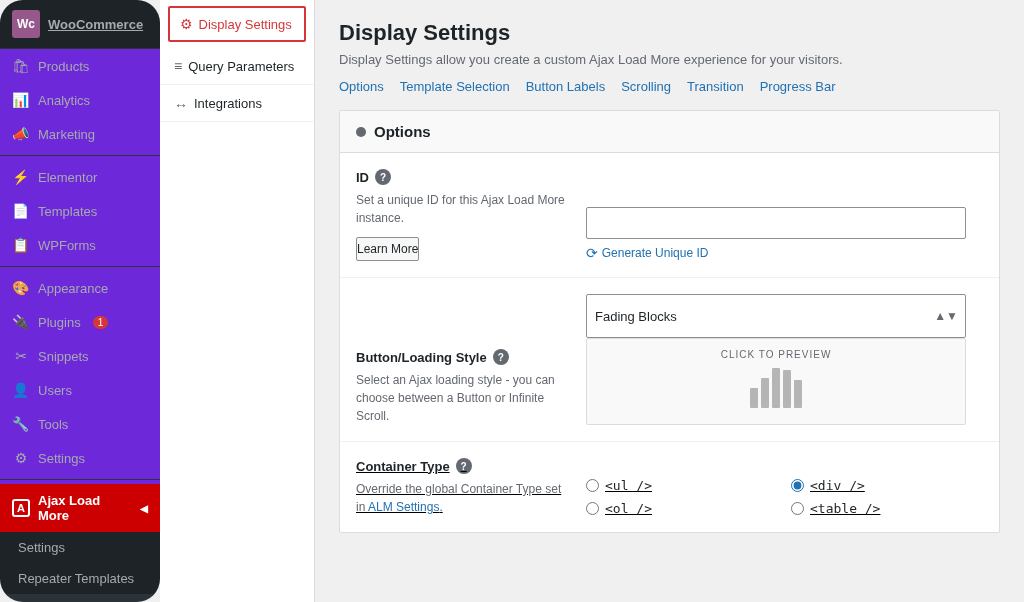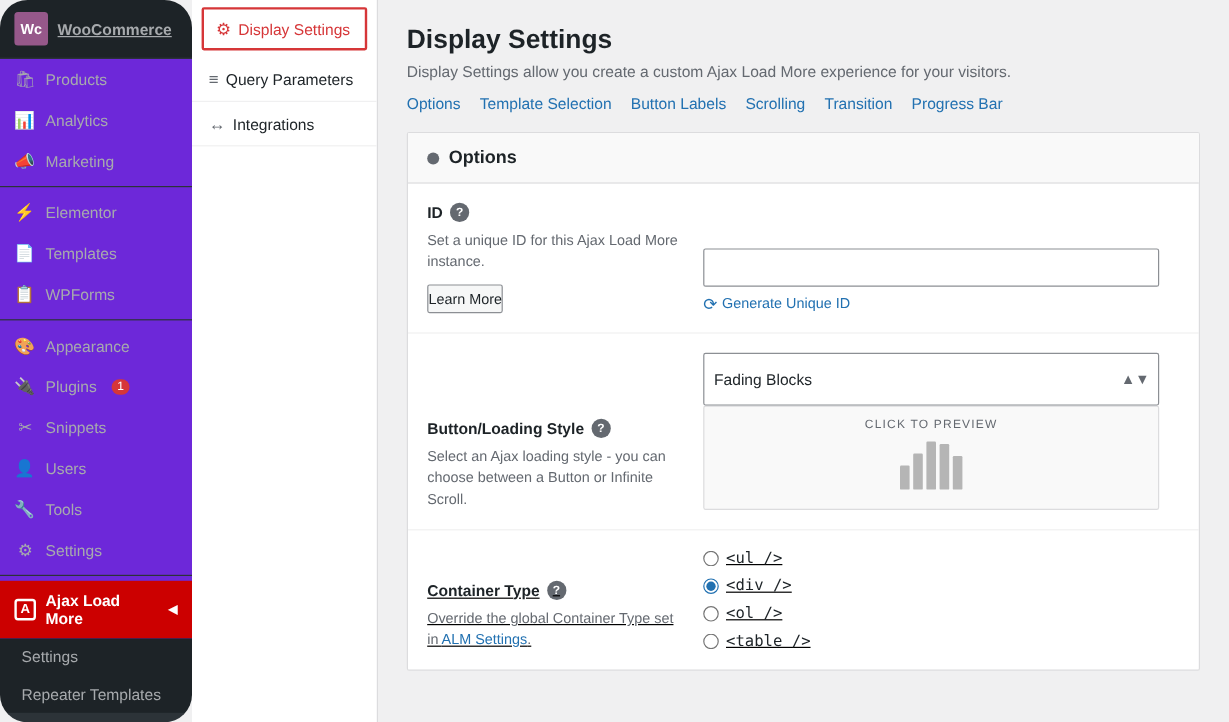--- a/index.html
+++ b/index.html
@@ -230,21 +230,21 @@
     .preview-bars {
       display: flex; align-items: flex-end; justify-content: center; gap: 3px;
       height: 40px;
     }
     .preview-bar {
       width: 8px; background: #b5b5b5; border-radius: 1px;
     }
 
     
     .radio-group {
-      display: grid; grid-template-columns: 1fr; gap: 8px 13px;
+      display: grid; grid-template-columns: 1fr 1fr; gap: 8px 13px;
     }
     .radio-option {
       display: flex; align-items: center; gap: 6px; cursor: pointer;
     }
     .radio-input { accent-color: #2271b1; cursor: pointer; }
     .radio-label { font-size: 13px; color: #1d2327; font-family: monospace; }
   </style>
 </head>
 <body>
 

